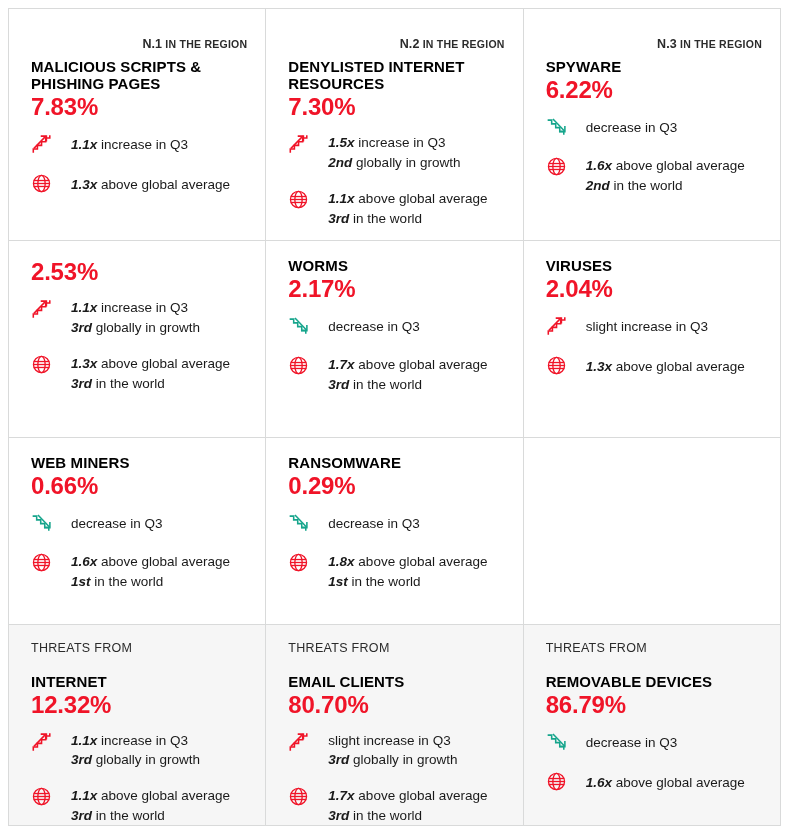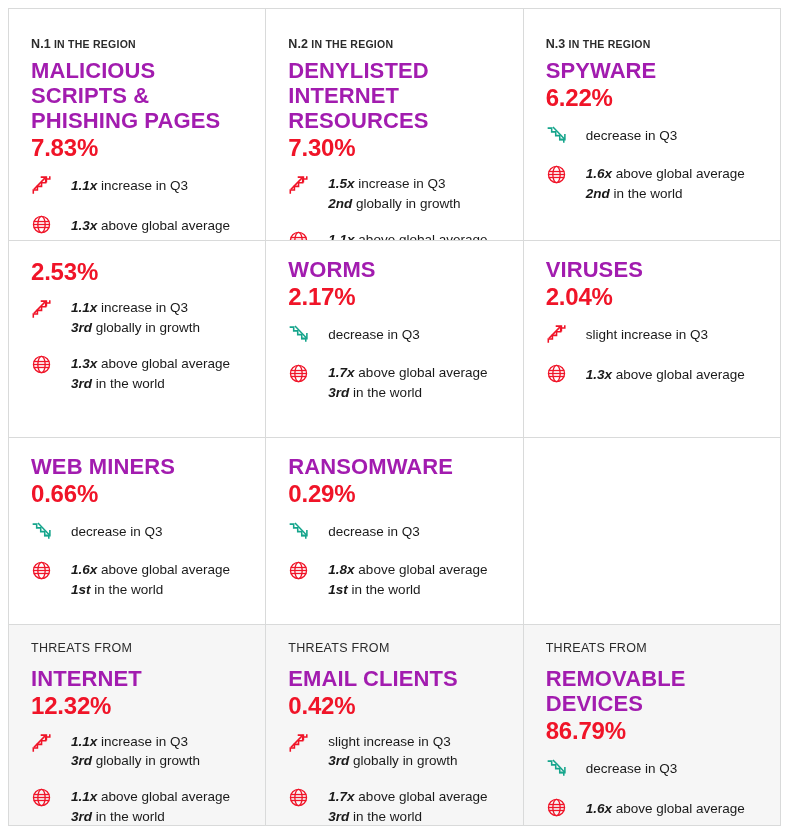--- a/index.html
+++ b/index.html
@@ -40,21 +40,21 @@
     box-sizing: border-box;
     padding: 16px 18px 10px 22px;
     position: relative;
     overflow: hidden;
   }
   .cell.shaded { background: #f6f6f6; }
   .cell.empty  { background: #ffffff; }
 
   
   .rank-line {
-    text-align: left;
+    text-align: right;
     color: #2b2b2b;
     line-height: 1;
     margin: 10px 0 7px 0;
     white-space: nowrap;
   }
   .rank-line .rank-num {
     font-size: 12.5px;
     font-weight: bold;
     letter-spacing: 0.1px;
   }
@@ -63,27 +63,27 @@
     font-weight: bold;
     letter-spacing: 0.25px;
   }
 
   
   .eyebrow {
     font-size: 12.5px;
     color: #2b2b2b;
     letter-spacing: 0.3px;
     line-height: 1.25;
-    margin-bottom: 9px;
+    margin-bottom: 16px;
   }
 
   
   .title {
-    color: #a21caf;
-    font-size: 22px;
+    color: #000000;
+    font-size: 15px;
     font-weight: bold;
     line-height: 1.14;
     letter-spacing: 0.1px;
     text-transform: uppercase;
   }
   .value {
     color: #f01428;
     font-size: 24px;
     font-weight: bold;
     line-height: 1.2;
@@ -480,21 +480,21 @@
             <div class="stat-text">
               <div><b>1.1x</b><span> above global average</span></div>
               <div><b>3rd</b><span> in the world</span></div>
             </div>
           </div>
         </div>
       </div>
       <div class="cell shaded">
         <div class="eyebrow">THREATS FROM</div>
         <div class="title">EMAIL CLIENTS</div>
-        <div class="value">0.42%</div>
+        <div class="value">80.70%</div>
         <div class="stats">
           <div class="stat">
             <span class="stat-icon">
               <svg width="22" height="22" viewBox="0 0 24 24" aria-hidden="true">
                 <g fill="none" stroke="#f01428" stroke-width="1.7" stroke-linejoin="miter" stroke-linecap="butt">
                   <path d="M2.5 21.5 L2.5 17.5 L7 17.5 L7 13.5 L11.5 13.5 L11.5 9.5 L16 9.5 L16 5.5 L20.5 5.5 L20.5 2.5"></path>
                 </g>
                 <g fill="none" stroke="#f01428" stroke-width="1.7" stroke-linecap="butt">
                   <path d="M3.2 16.8 L16.2 3.4"></path>
                   <path d="M10.6 3.4 L16.8 3.4 L16.8 9.4"></path>

